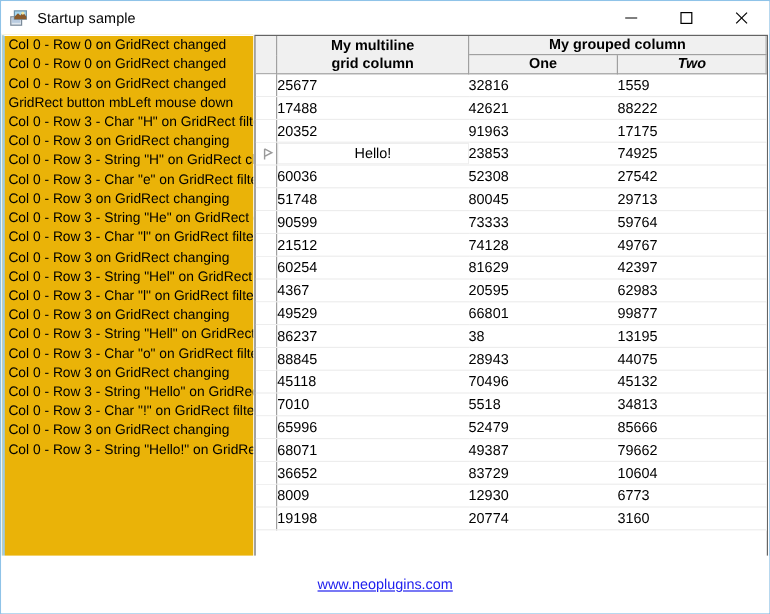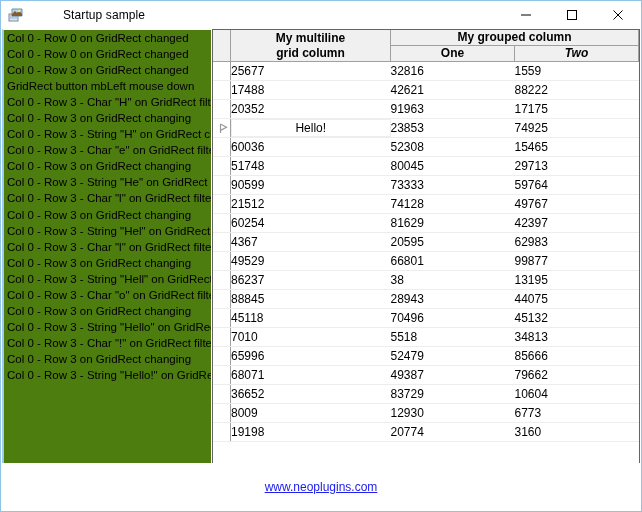--- a/index.html
+++ b/index.html
@@ -27,21 +27,20 @@
   }
 
   
   .titlebar {
     height: 27px;
     min-height: 27px;
     background: #ffffff;
     display: flex;
     align-items: center;
     position: relative;
-    gap: 32px;
   }
   .title-icon {
     width: 16px;
     height: 16px;
     margin-left: 7px;
     margin-right: 7px;
     position: relative;
     flex: 0 0 auto;
   }
   .title-text {
@@ -78,21 +77,21 @@
   
   .loglist-wrap {
     position: absolute;
     left: 1px;
     top: 1px;
     width: 209px;
     height: 440px;
     box-sizing: border-box;
     border-left: 2px solid #9ecbe8;
     border-top: 1px solid #ffffff;
-    background: #4d7c0f;
+    background: #eab308;
     overflow: hidden;
   }
   .loglist {
     position: absolute;
     left: 0;
     top: 0;
     right: 0;
     padding-left: 3px;
   }
   .logitem {
@@ -360,21 +359,21 @@
                     <path d="M1.5 1 L1.5 10 M1.5 1 L7.5 4.2 L1.5 7.4" fill="none" stroke="#9a9a9a" stroke-width="1.2"></path>
                   </svg></span></td>
               <td class="cell-active">Hello!</td>
               <td class="num">23853</td>
               <td class="num">74925</td>
             </tr>
             <tr>
               <td class="ind"></td>
               <td class="num">60036</td>
               <td class="num">52308</td>
-              <td class="num">15465</td>
+              <td class="num">27542</td>
             </tr>
             <tr>
               <td class="ind"></td>
               <td class="num">51748</td>
               <td class="num">80045</td>
               <td class="num">29713</td>
             </tr>
             <tr>
               <td class="ind"></td>
               <td class="num">90599</td>

